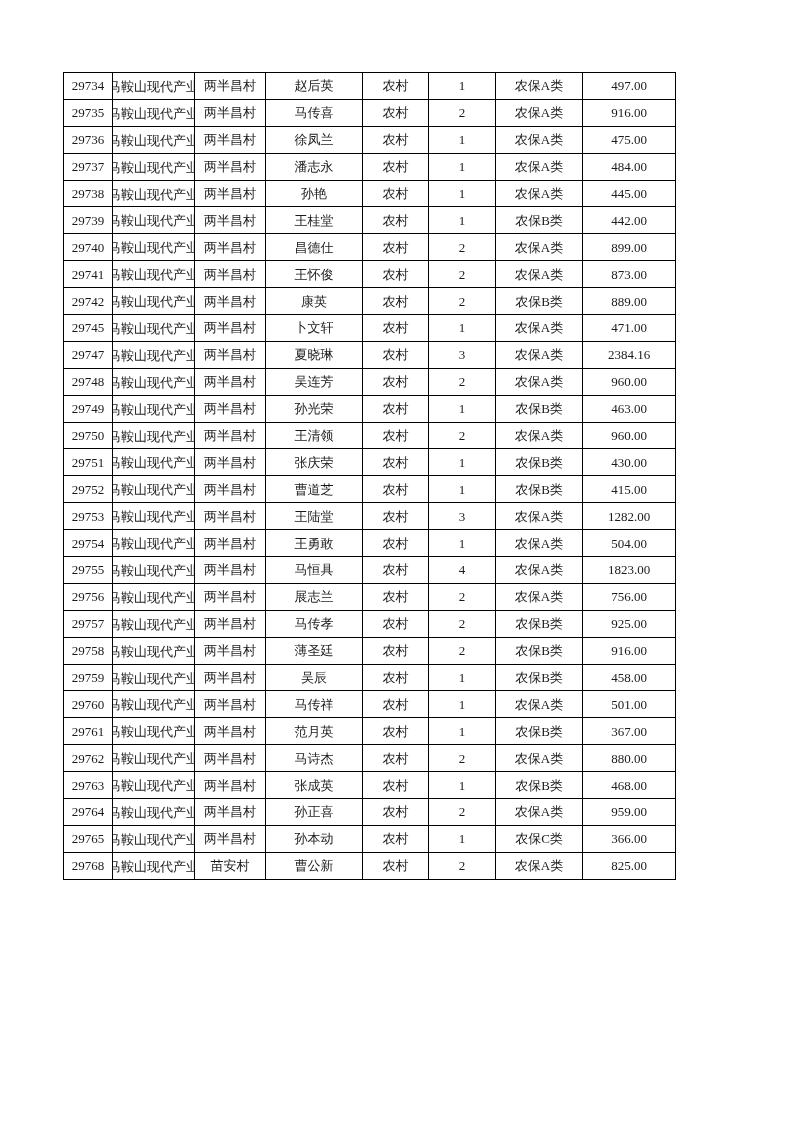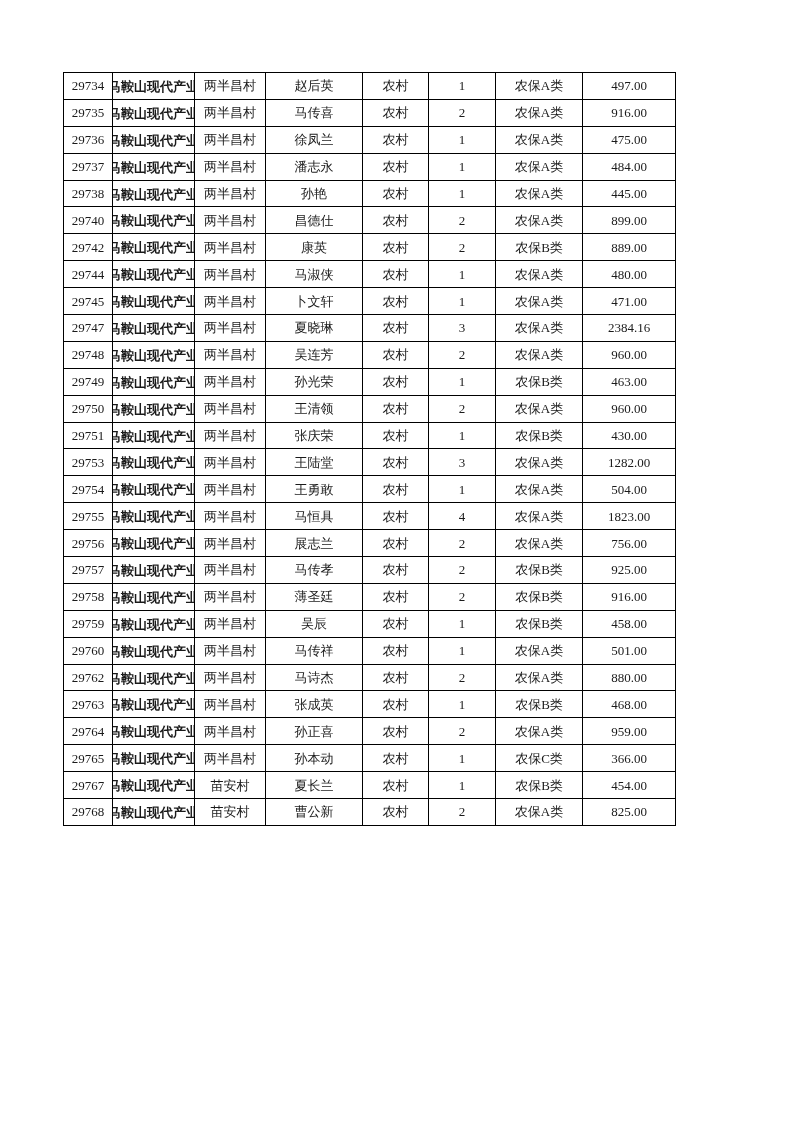--- a/index.html
+++ b/index.html
@@ -30,21 +30,20 @@
     text-align: center;
     vertical-align: middle;
     font-size: 13px;
     line-height: 1;
     padding: 0;
     white-space: nowrap;
     overflow: hidden;
   }
   td.org {
     position: relative;
-    font-weight: bold;
   }
   .clip-center {
     position: absolute;
     left: 50%;
     top: 50%;
     transform: translate(-50%, -50%);
     white-space: nowrap;
   }
 </style>
 </head>
@@ -116,56 +115,68 @@
           <span class="clip-center">马鞍山现代产业</span>
         </td>
         <td>两半昌村</td>
         <td>孙艳</td>
         <td>农村</td>
         <td>1</td>
         <td>农保A类</td>
         <td>445.00</td>
       </tr>
       <tr>
+        <td>29739</td>
+        <td class="org">
+          <span class="clip-center">马鞍山现代产业</span>
+        </td>
+        <td>两半昌村</td>
+        <td>王桂堂</td>
+        <td>农村</td>
+        <td>1</td>
+        <td>农保B类</td>
+        <td>442.00</td>
+      </tr>
+      <tr>
         <td>29740</td>
         <td class="org">
           <span class="clip-center">马鞍山现代产业</span>
         </td>
         <td>两半昌村</td>
         <td>昌德仕</td>
         <td>农村</td>
         <td>2</td>
         <td>农保A类</td>
         <td>899.00</td>
       </tr>
       <tr>
+        <td>29741</td>
+        <td class="org">
+          <span class="clip-center">马鞍山现代产业</span>
+        </td>
+        <td>两半昌村</td>
+        <td>王怀俊</td>
+        <td>农村</td>
+        <td>2</td>
+        <td>农保A类</td>
+        <td>873.00</td>
+      </tr>
+      <tr>
         <td>29742</td>
         <td class="org">
           <span class="clip-center">马鞍山现代产业</span>
         </td>
         <td>两半昌村</td>
         <td>康英</td>
         <td>农村</td>
         <td>2</td>
         <td>农保B类</td>
         <td>889.00</td>
       </tr>
       <tr>
-        <td>29744</td>
-        <td class="org">
-          <span class="clip-center">马鞍山现代产业</span>
-        </td>
-        <td>两半昌村</td>
-        <td>马淑侠</td>
-        <td>农村</td>
-        <td>1</td>
-        <td>农保A类</td>
-        <td>480.00</td>
-      </tr>
-      <tr>
         <td>29745</td>
         <td class="org">
           <span class="clip-center">马鞍山现代产业</span>
         </td>
         <td>两半昌村</td>
         <td>卜文轩</td>
         <td>农村</td>
         <td>1</td>
         <td>农保A类</td>
         <td>471.00</td>
@@ -224,20 +235,32 @@
           <span class="clip-center">马鞍山现代产业</span>
         </td>
         <td>两半昌村</td>
         <td>张庆荣</td>
         <td>农村</td>
         <td>1</td>
         <td>农保B类</td>
         <td>430.00</td>
       </tr>
       <tr>
+        <td>29752</td>
+        <td class="org">
+          <span class="clip-center">马鞍山现代产业</span>
+        </td>
+        <td>两半昌村</td>
+        <td>曹道芝</td>
+        <td>农村</td>
+        <td>1</td>
+        <td>农保B类</td>
+        <td>415.00</td>
+      </tr>
+      <tr>
         <td>29753</td>
         <td class="org">
           <span class="clip-center">马鞍山现代产业</span>
         </td>
         <td>两半昌村</td>
         <td>王陆堂</td>
         <td>农村</td>
         <td>3</td>
         <td>农保A类</td>
         <td>1282.00</td>
@@ -318,20 +341,32 @@
         <td>29760</td>
         <td class="org">
           <span class="clip-center">马鞍山现代产业</span>
         </td>
         <td>两半昌村</td>
         <td>马传祥</td>
         <td>农村</td>
         <td>1</td>
         <td>农保A类</td>
         <td>501.00</td>
+      </tr>
+      <tr>
+        <td>29761</td>
+        <td class="org">
+          <span class="clip-center">马鞍山现代产业</span>
+        </td>
+        <td>两半昌村</td>
+        <td>范月英</td>
+        <td>农村</td>
+        <td>1</td>
+        <td>农保B类</td>
+        <td>367.00</td>
       </tr>
       <tr>
         <td>29762</td>
         <td class="org">
           <span class="clip-center">马鞍山现代产业</span>
         </td>
         <td>两半昌村</td>
         <td>马诗杰</td>
         <td>农村</td>
         <td>2</td>
@@ -366,32 +401,20 @@
         <td>29765</td>
         <td class="org">
           <span class="clip-center">马鞍山现代产业</span>
         </td>
         <td>两半昌村</td>
         <td>孙本动</td>
         <td>农村</td>
         <td>1</td>
         <td>农保C类</td>
         <td>366.00</td>
-      </tr>
-      <tr>
-        <td>29767</td>
-        <td class="org">
-          <span class="clip-center">马鞍山现代产业</span>
-        </td>
-        <td>苗安村</td>
-        <td>夏长兰</td>
-        <td>农村</td>
-        <td>1</td>
-        <td>农保B类</td>
-        <td>454.00</td>
       </tr>
       <tr>
         <td>29768</td>
         <td class="org">
           <span class="clip-center">马鞍山现代产业</span>
         </td>
         <td>苗安村</td>
         <td>曹公新</td>
         <td>农村</td>
         <td>2</td>

